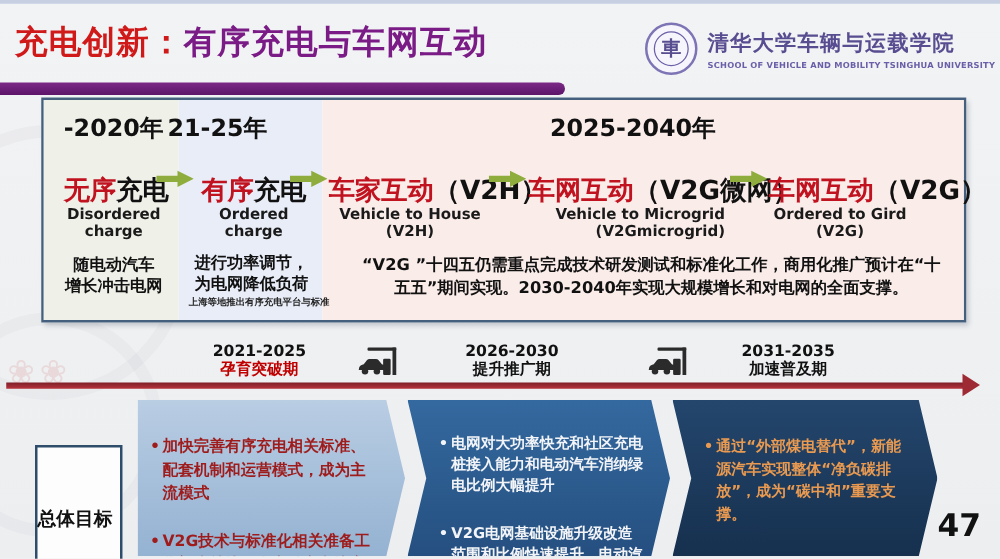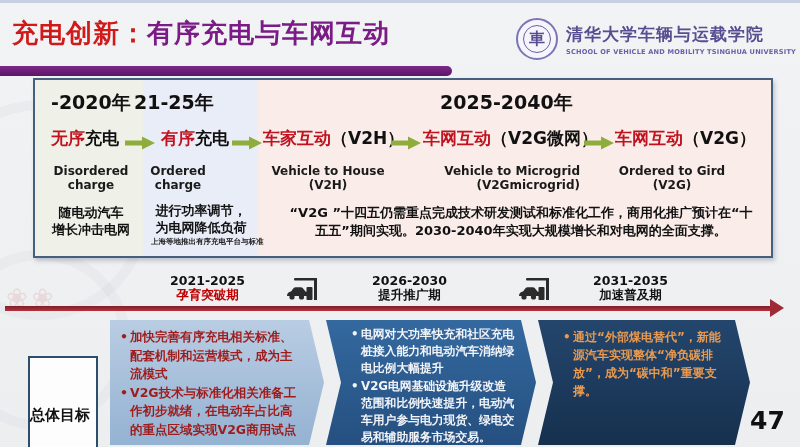--- a/index.html
+++ b/index.html
@@ -25,21 +25,21 @@
   .logo-text .cn { color:#584d90; font-size:17px; font-weight:bold; letter-spacing:1px; }
   .logo-text .en { color:#6a5fa8; font-size:6.6px; font-weight:bold; letter-spacing:0.2px; margin-top:2px; }
 
   
   .panel { position:absolute; left:33px; top:78px; width:740px; height:180px; background:#fff; border:2px solid #44607e; box-shadow:2px 3px 4px rgba(60,70,90,0.25); }
   .band { position:absolute; top:0; height:100%; }
   .band1 { left:0; width:108px; background:#eff1e8; }
   .band2 { left:108px; width:115px; background:#e9edf7; }
   .band3 { left:223px; width:513px; background:#f9ece9; }
   .period { position:absolute; top:10px; font-size:19px; font-weight:bold; color:#111; white-space:nowrap; }
-  .phase { position:absolute; top:47px; font-size:17px; font-weight:bold; white-space:nowrap; }
+  .phase { position:absolute; top:58px; font-size:21px; font-weight:bold; white-space:nowrap; }
   .phase .r { color:#c1121f; }
   .phase .k { color:#111; }
   .garrow { position:absolute; top:56px; }
   .eng { position:absolute; top:84px; font-size:12px; font-weight:bold; color:#1a1a1a; text-align:center; line-height:14px; white-space:pre-line; }
   .note { position:absolute; font-size:13px; font-weight:bold; color:#111; text-align:center; line-height:17px; white-space:pre-line; }
   .note-small { position:absolute; font-size:7.5px; color:#222; font-weight:bold; white-space:nowrap; }
   .note-v2g { position:absolute; left:250px; top:124px; width:472px; font-size:13px; font-weight:bold; color:#111; line-height:18px; text-align:center; }
 
   
   .milestone { position:absolute; text-align:center; font-weight:bold; font-size:12.5px; line-height:14px; }
@@ -48,21 +48,21 @@
   .milestone .lbl.hl { color:#c00000; }
   .ev-icon { position:absolute; }
   .rm-arrow-shaft { position:absolute; left:5px; top:306px; width:770px; height:5px; background:linear-gradient(#7e1f28,#b5333d); }
   .rm-arrow-head { position:absolute; left:770px; top:299px; width:0; height:0; border-left:14px solid #9e2a33; border-top:9px solid transparent; border-bottom:9px solid transparent; }
 
   
   .goalbox { position:absolute; left:28px; top:320px; width:70px; height:118px; background:#fdfdfd; border:2px solid #2e4d6b; display:flex; align-items:center; justify-content:flex-start;margin-top:36px; }
   .goalbox span { font-size:15px; font-weight:bold; color:#111; }
   .chev { position:absolute; top:320px; height:125px; }
   .chev ul { list-style:none; }
-  .chev li { position:relative; padding-left:10px; font-weight:bold; }
+  .chev li { position:relative; padding-left:10px; font-weight:bold;margin-top:20px; }
   .chev li::before { content:"•"; position:absolute; left:0; top:0; }
   .chev1 { left:110px; width:214px; background:linear-gradient(#b9cde3,#94b2d2); clip-path:polygon(0 0, calc(100% - 15px) 0, 100% 50%, calc(100% - 15px) 100%, 0 100%); padding:8px 24px 4px 10px; }
   .chev1 li { color:#9e1c1c; font-size:12.5px; line-height:18.5px; }
   .chev2 { left:326px; width:210px; background:linear-gradient(#34699f,#254f80); clip-path:polygon(0 0, calc(100% - 15px) 0, 100% 50%, calc(100% - 15px) 100%, 0 100%, 15px 50%); padding:6px 20px 4px 25px; }
   .chev2 li { color:#f2f4f8; font-size:11.8px; line-height:17.2px; }
   .chev3 { left:538px; width:212px; background:linear-gradient(#24466d,#16304e); clip-path:polygon(0 0, calc(100% - 15px) 0, 100% 50%, calc(100% - 15px) 100%, 0 100%, 15px 50%); padding:8px 22px 4px 25px; }
   .chev3 li { color:#e99a50; font-size:12px; line-height:18px; }
   .chev3 .green { color:#84c341; }
 
   .pagenum { position:absolute; left:750px; top:406px; font-size:25px; font-weight:bold; color:#111; }
@@ -124,21 +124,21 @@
     </div>
     <svg class="garrow" style="left:549px;" width="30" height="14" viewBox="0 0 30 14">
         <polygon points="0,4.5 17,4.5 17,0.5 30,7 17,13.5 17,9.5 0,9.5" fill="#8fad3c"></polygon>
       </svg>
     <div class="phase" style="left:580px;">
       <span class="r">车网互动</span><span class="k">（V2G）</span>
     </div>
 
     <div class="eng" style="left:13px; width:86px;">Disordered
 charge</div>
-    <div class="eng" style="left:100px; width:86px;text-align:center;">Ordered
+    <div class="eng" style="left:125px; width:86px;text-align:center;">Ordered
 charge</div>
     <div class="eng" style="left:218px; width:150px;">Vehicle to House
 (V2H)</div>
     <div class="eng" style="left:385px; width:160px;text-align:right;">Vehicle to Microgrid
 (V2Gmicrogrid)</div>
     <div class="eng" style="left:577px; width:120px;">Ordered to Gird
 (V2G)</div>
 
     <div class="note" style="left:8px; top:124px; width:96px;">随电动汽车
 增长冲击电网</div>

